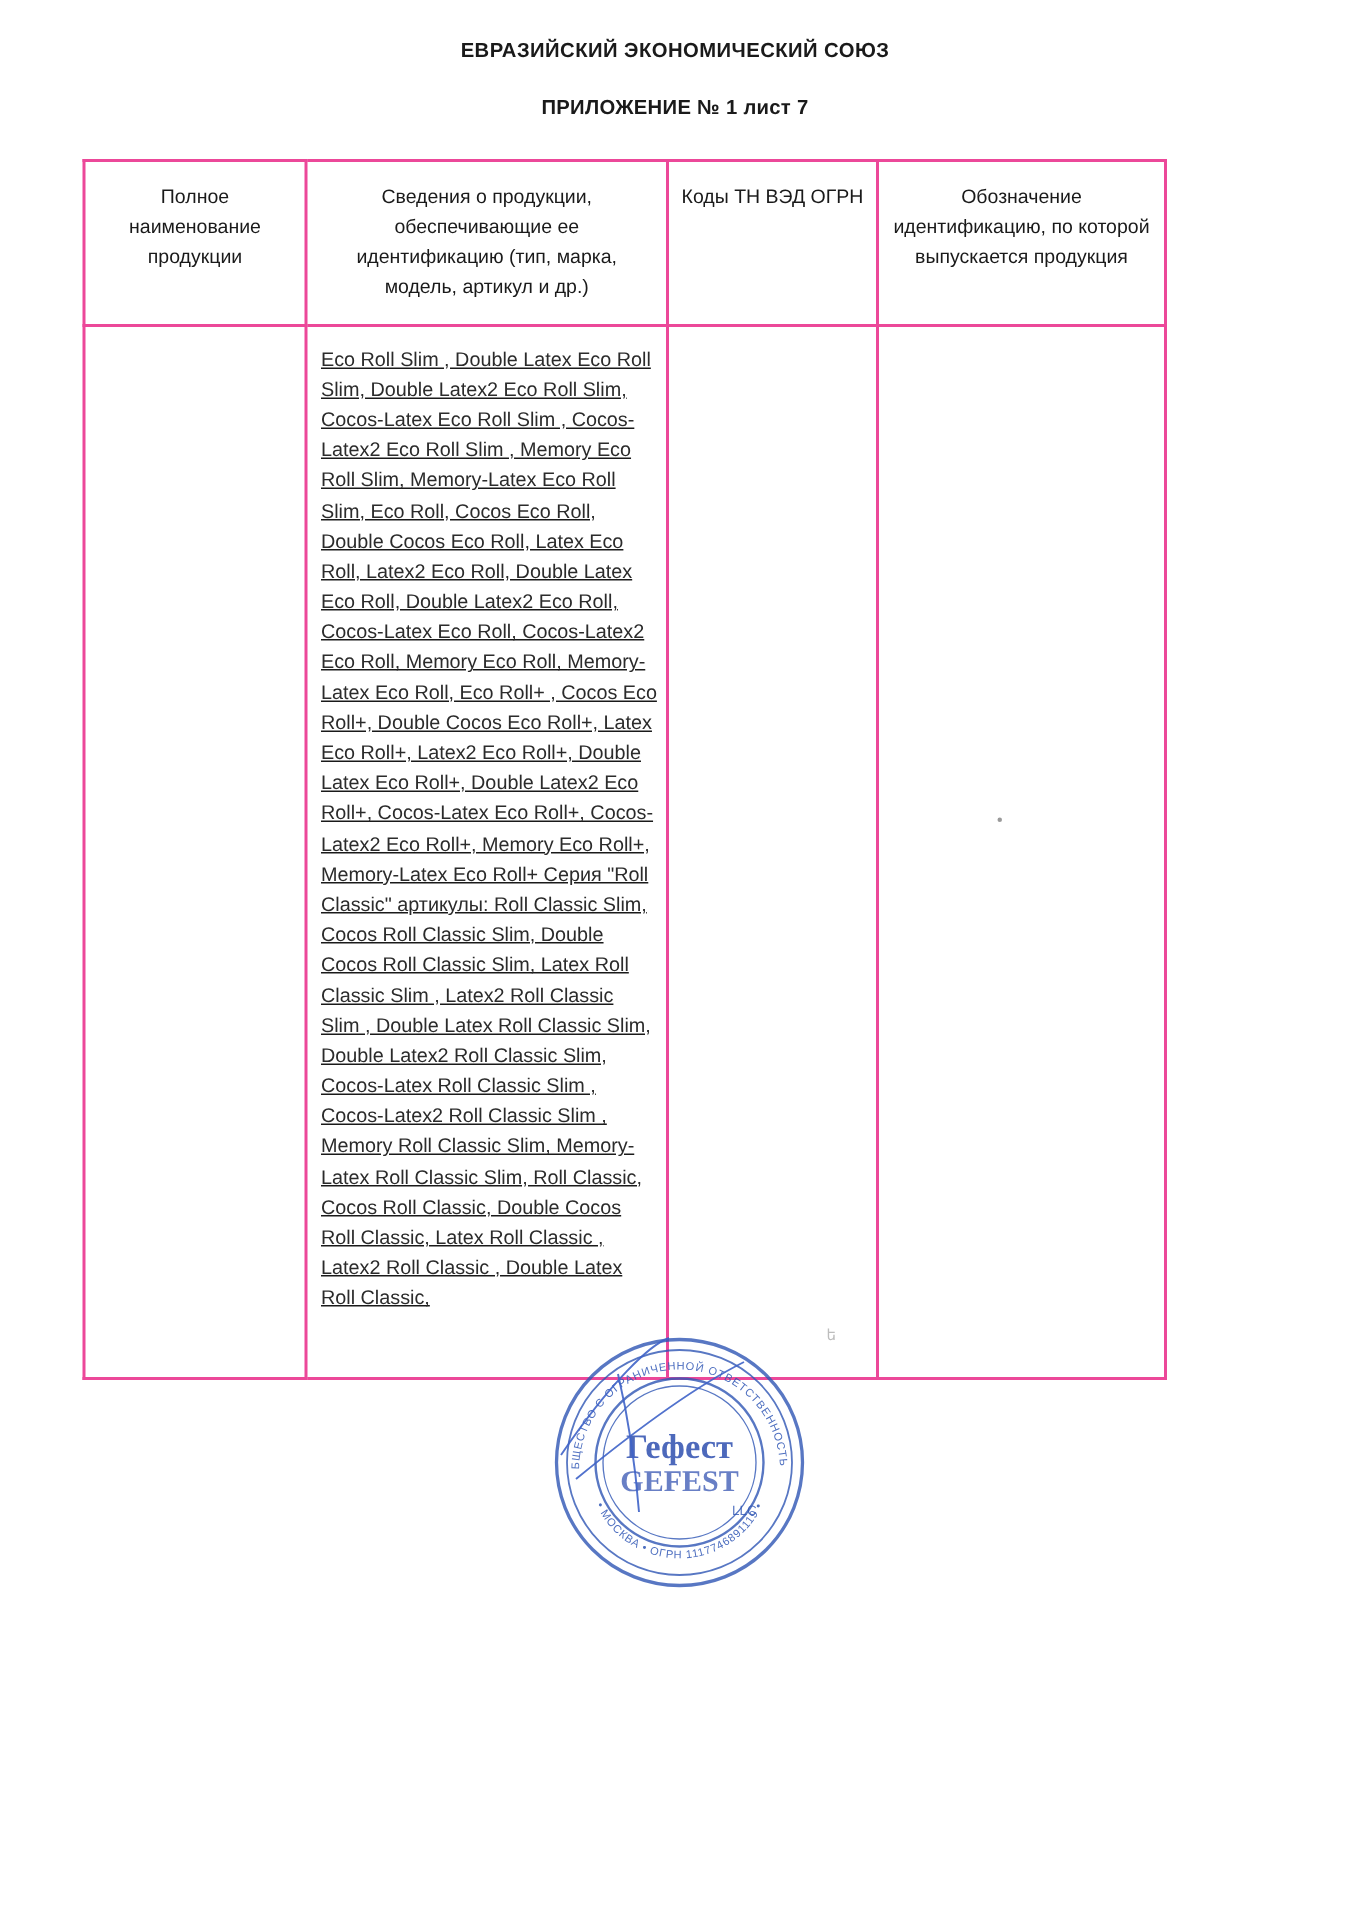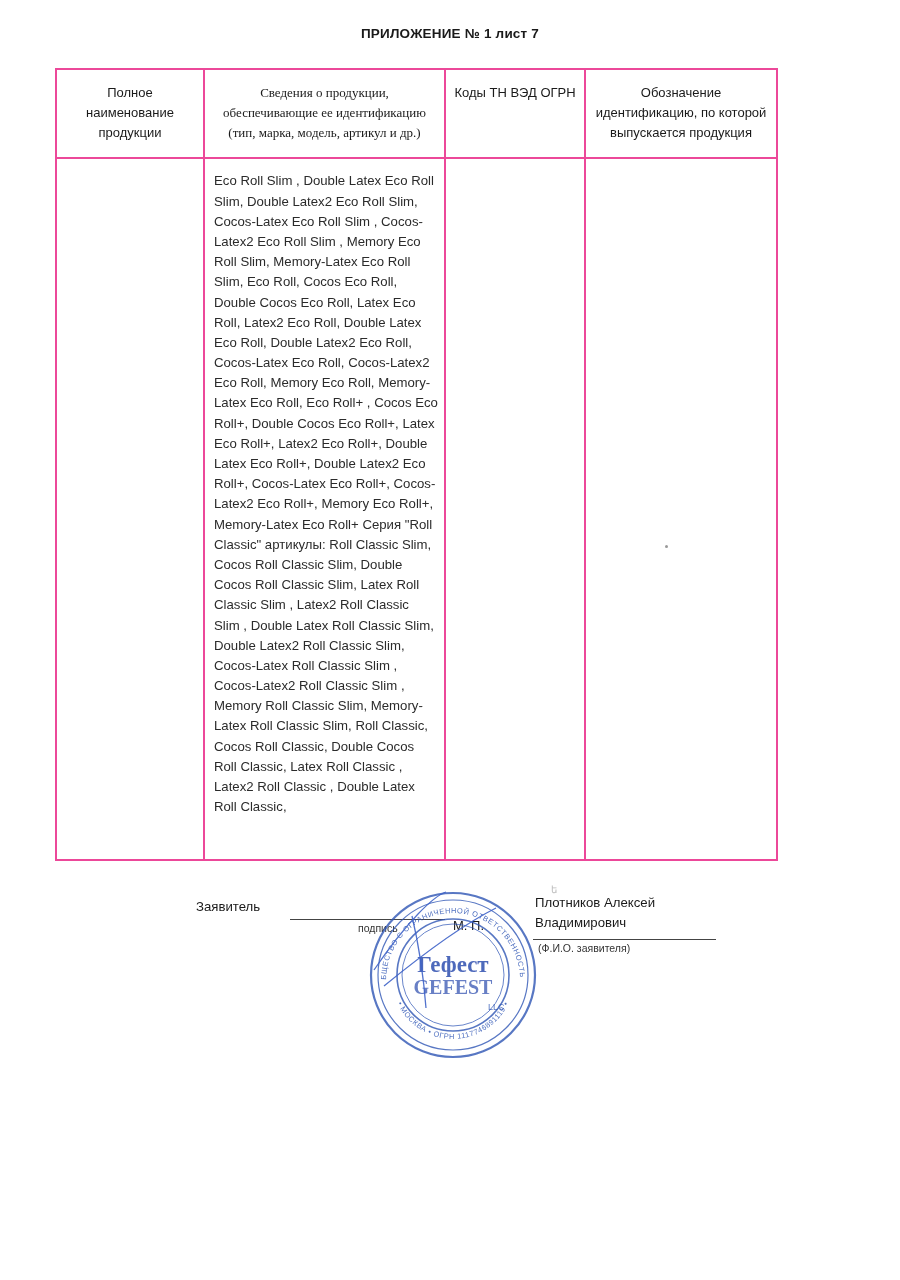--- a/index.html
+++ b/index.html
@@ -57,26 +57,27 @@
   }
   table.main-table th {
     font-weight: normal;
     font-size: 13px;
     text-align: center;
     padding: 13px 8px 14px 8px;
     line-height: 1.55;
     color: #1a1a1a;
   }
   .col1 { width: 130px; }
-  .col2 { width: 223px; font-family: Liberation Serif, serif; }
+  .col2 { width: 223px; }
   .col3 { width: 122px; }
   .col4 { width: 174px; }
 
   td.cell {
     height: 700px;
+    text-decoration: underline;
   }
   .product-text {
     font-size: 13.2px;
     line-height: 1.53;
     padding: 12px 6px 6px 9px;
     color: #2b2b2b;
     word-wrap: break-word;
   }
   .blank-cell { }
 
@@ -164,20 +165,21 @@
     font-weight: bold;
     fill: #2f4fb0;
   }
 </style>
 </head>
 <body>
 
 <div class="page">
 
   <div class="header">
+    <div class="line1">ЕВРАЗИЙСКИЙ ЭКОНОМИЧЕСКИЙ СОЮЗ</div>
     <div class="line2">ПРИЛОЖЕНИЕ № 1 лист 7</div>
   </div>
 
   <table class="main-table">
     <thead>
       <tr>
         <th class="col1">Полное наименование продукции</th>
         <th class="col2">Сведения о продукции, обеспечивающие ее идентификацию (тип, марка, модель, артикул и др.)</th>
         <th class="col3">Коды ТН ВЭД ОГРН</th>
         <th class="col4">Обозначение идентификацию, по которой выпускается продукция</th>
@@ -191,29 +193,20 @@
         </td>
         <td class="cell blank-cell"></td>
         <td class="cell blank-cell"></td>
       </tr>
     </tbody>
   </table>
 
   <div class="artifact-dot" style="left:665px; top:545px;"></div>
   <div class="artifact-mark" style="left:551px; top:884px;">ե</div>
 
-  <div class="sign-block">
-    <div class="sign-applicant">Заявитель</div>
-    <div class="sign-line-left"></div>
-    <div class="sign-podpis">подпись</div>
-    <div class="sign-mp">М. П.</div>
-    <div class="sign-name">Плотников Алексей Владимирович</div>
-    <div class="sign-line-right"></div>
-    <div class="sign-fio">(Ф.И.О. заявителя)</div>
-  </div>
 
   <div class="stamp">
     <svg width="170" height="170" viewBox="0 0 170 170" aria-hidden="true">
       <g stroke="#2f56b5" fill="none" opacity="0.8">
         <circle cx="85" cy="85" r="82" stroke-width="2.2"></circle>
         <circle cx="85" cy="85" r="75" stroke-width="1.2"></circle>
         <circle cx="85" cy="85" r="56" stroke-width="1.6"></circle>
         <circle cx="85" cy="85" r="51" stroke-width="0.9"></circle>
       </g>
       <defs>

